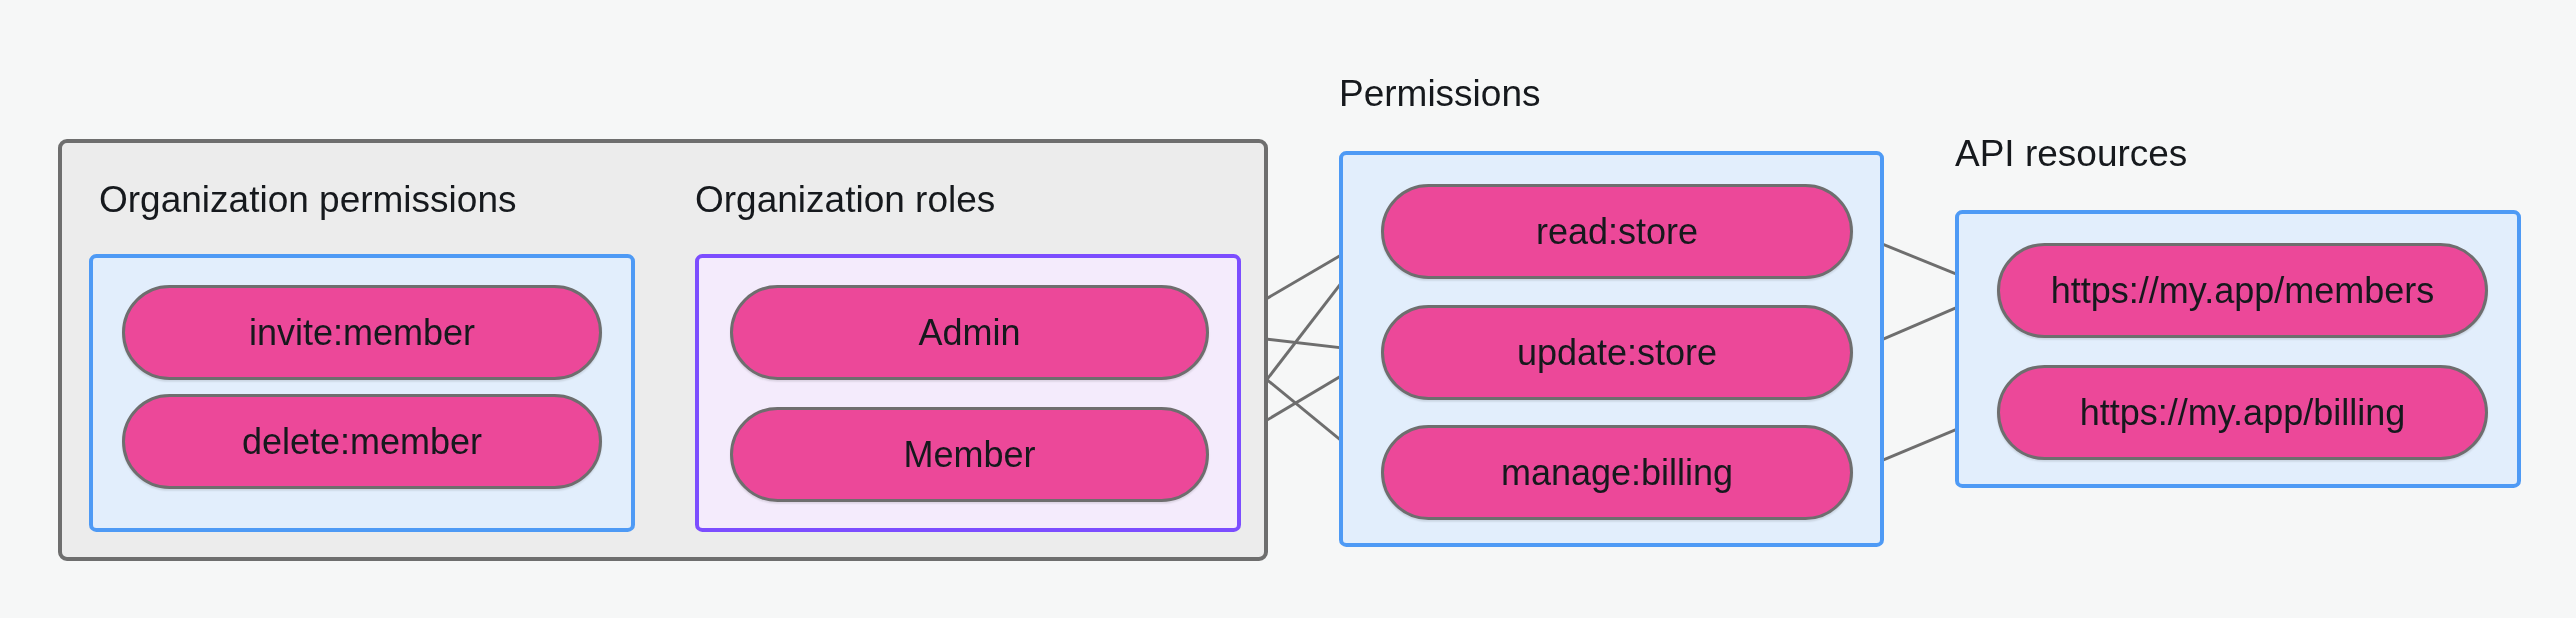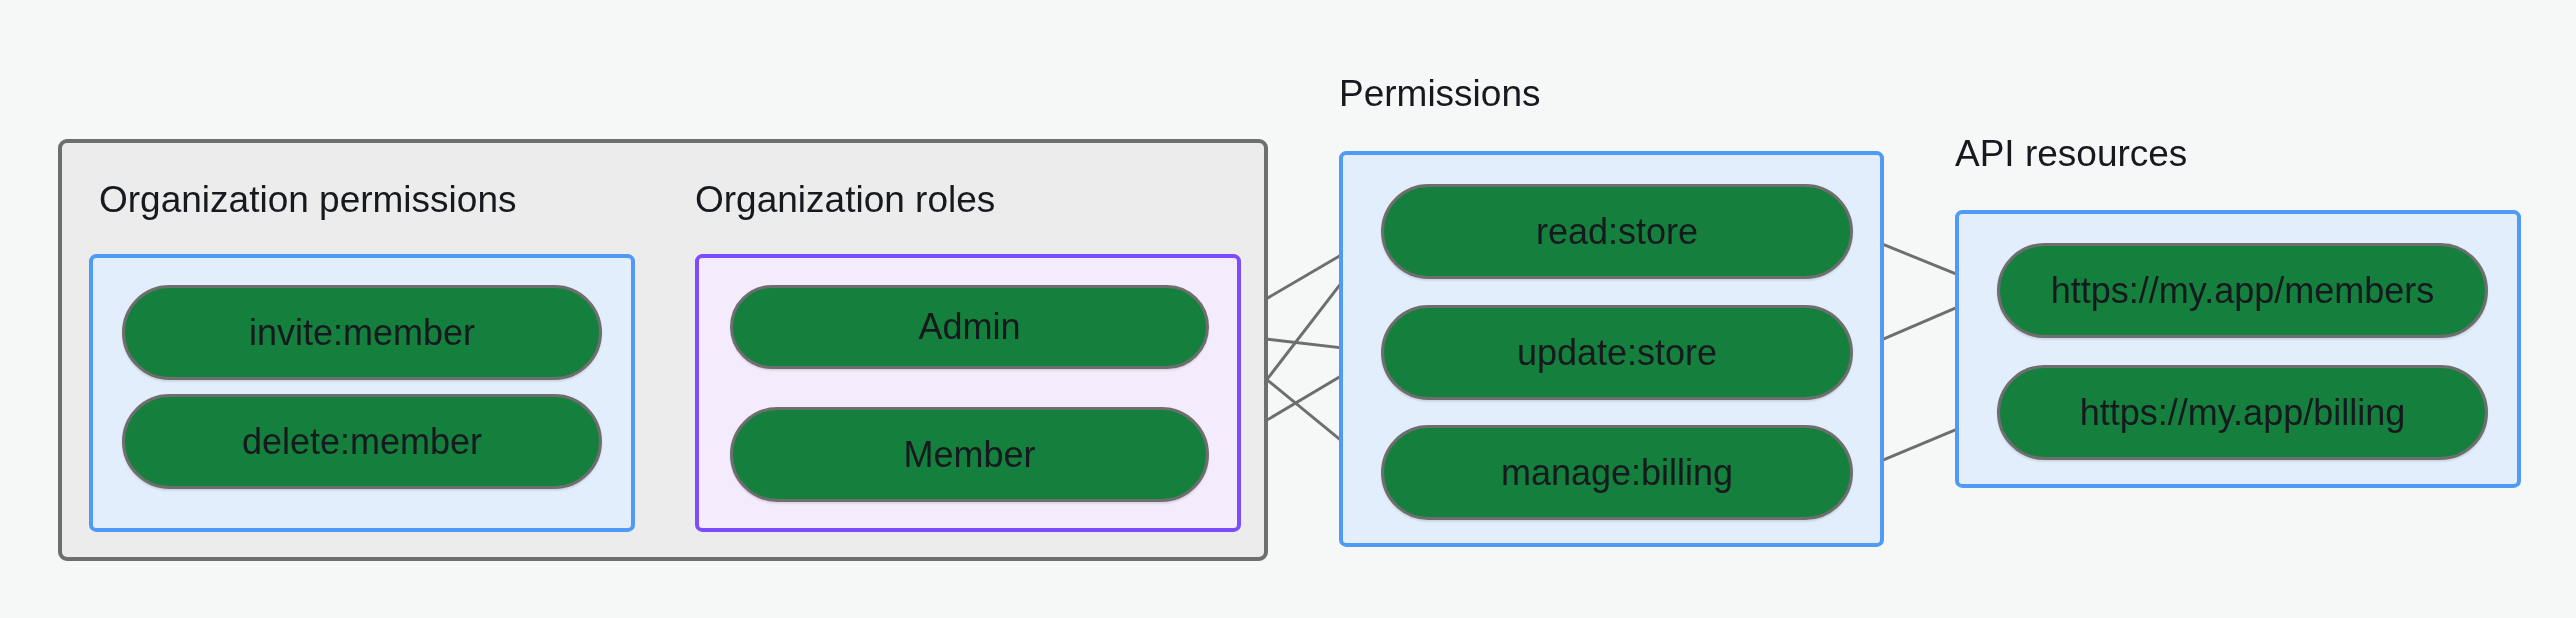--- a/index.html
+++ b/index.html
@@ -40,21 +40,21 @@
     white-space:nowrap;
     line-height:1;
   }
   .title-lg{font-size:37px;}
   .title-md{font-size:37px;}
 
   
   .pill{
     position:absolute;
     box-sizing:border-box;
-    background:#15803d;
+    background:#ec4899;
     border:3.7px solid #6e6e6e;
     border-radius:55px;
     display:flex;
     align-items:center;
     justify-content:center;
     color:#16191d;
     font-size:36px;
     white-space:nowrap;
     box-shadow:0 1.8px 1.8px rgba(0,0,0,.10);
   }
@@ -107,21 +107,21 @@
   </div>
 
   <div class="pill" style="left:122px;top:394px;width:480px;height:95px;">
     <span>delete:member</span>
   </div>
 
   <div class="title title-md" style="left:695px;top:181px;">Organization roles</div>
 
   <div class="group group-purple" style="left:695px;top:254px;width:546px;height:278px;"></div>
 
-  <div class="pill" style="left:730px;top:285px;width:479px;height:84px;">
+  <div class="pill" style="left:730px;top:285px;width:479px;height:95px;">
     <span>Admin</span>
   </div>
 
   <div class="pill" style="left:730px;top:407px;width:479px;height:95px;">
     <span>Member</span>
   </div>
 
   <div class="title title-lg" style="left:1339px;top:75px;">Permissions</div>
 
   <div class="group group-blue" style="left:1339px;top:151px;width:545px;height:396px;"></div>

